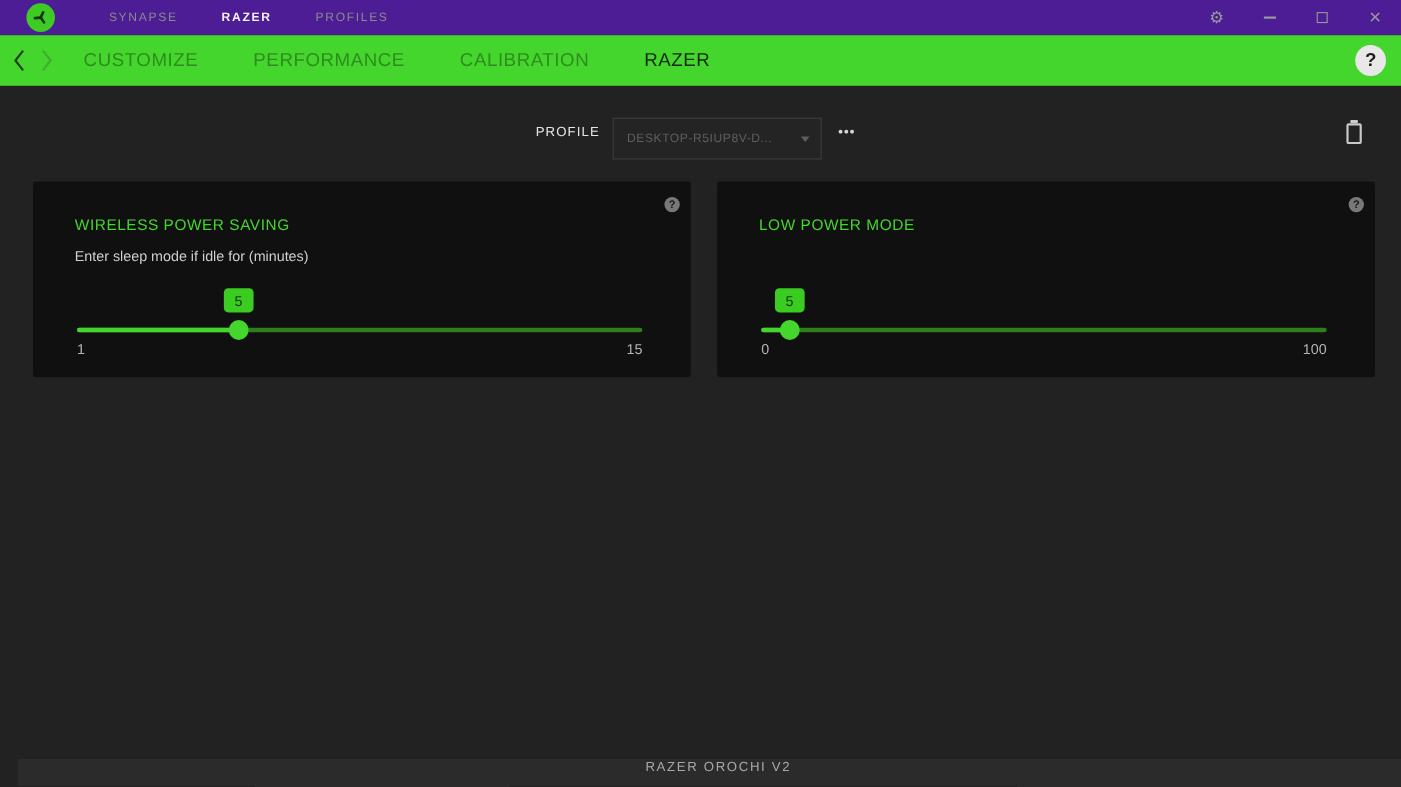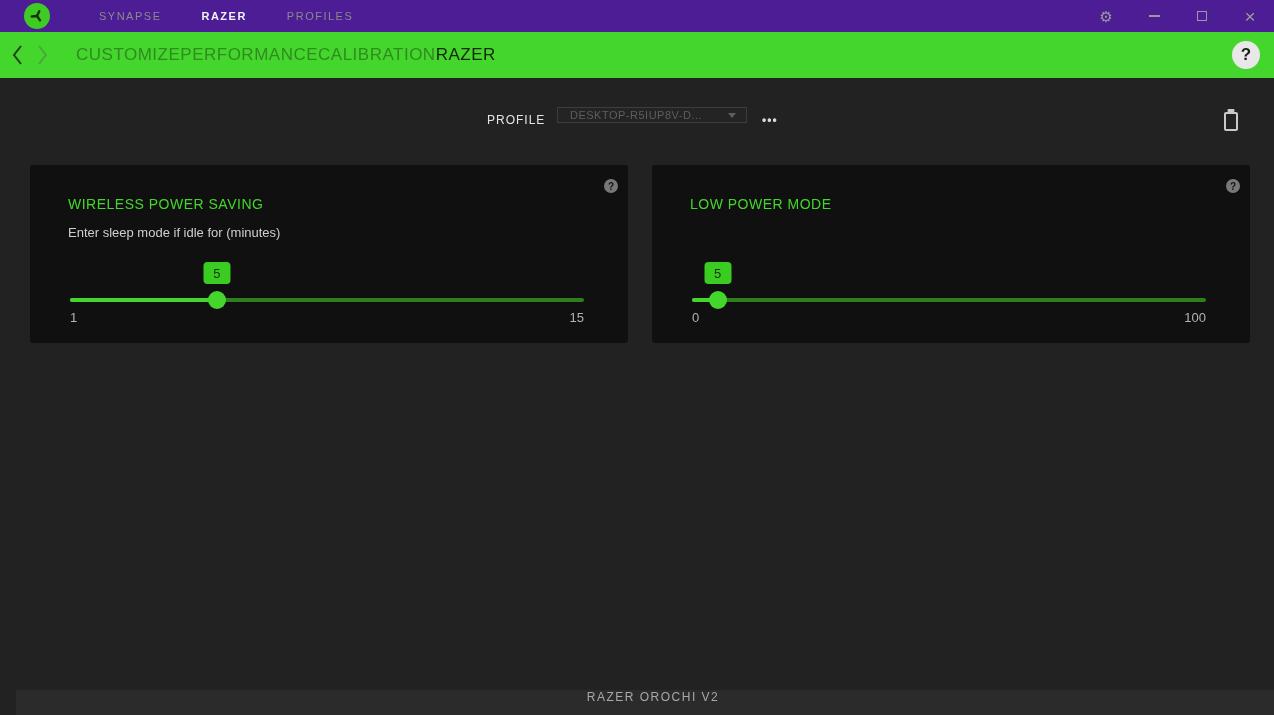--- a/index.html
+++ b/index.html
@@ -21,31 +21,31 @@
   .gear-glyph { font-size:15px; line-height:1; }
   .min-shape { width:11px; height:2px; background:#9a9a9a; }
   .max-shape { width:10px; height:10px; border:1.5px solid #9a9a9a; }
   .close-glyph { font-size:19px; line-height:1; font-weight:400; }
 
   
   .subnav { position:absolute; top:32px; left:0; width:100%; height:46px; background:#44d62c;
             display:flex; align-items:center; }
   .nav-arrow { width:24px; height:46px; display:flex; align-items:center; justify-content:center; cursor:pointer; }
   .nav-back { margin-left:6px; }
-  .sub-tabs { display:flex; margin-left:22px; }
+  .sub-tabs { display:flex; gap:50px; margin-left:22px; }
   .sub-tab { font-size:17px; letter-spacing:0.5px; color:#2f8c1e; cursor:pointer; line-height:46px; }
   .sub-tab.active { color:#132708; }
   .help-btn { position:absolute; right:14px; top:41px; width:28px; height:28px; border-radius:50%;
               background:#e8e8e8; color:#1d1d1d; font-size:17px; font-weight:bold;
               display:flex; align-items:center; justify-content:center; cursor:pointer; }
 
   
   .profile-label { position:absolute; left:487px; top:113px; font-size:12px; letter-spacing:1px;
                    color:#e5e5e5; }
-  .profile-select { position:absolute; left:557px; top:107px; width:190px; height:16px;
+  .profile-select { position:absolute; left:557px; top:107px; width:190px; height:38px;
                     border:1px solid #3d3d3d; background:#242424; display:flex; align-items:center;
                     cursor:default; }
   .profile-select .value { font-size:11px; letter-spacing:0.5px; color:#5e5e5e; padding-left:12px;
                            white-space:nowrap; overflow:hidden; flex:1; }
   .caret { width:0; height:0; border-left:4px solid transparent; border-right:4px solid transparent;
            border-top:5px solid #5e5e5e; margin-right:10px; }
   .more-btn { position:absolute; left:756px; top:108px; height:24px; padding:0 6px;
               display:flex; align-items:center; color:#d9d9d9; font-size:12px; font-weight:bold;
               letter-spacing:1px; cursor:pointer; }
   .battery-icon { position:absolute; left:1224px; top:112px; width:14px; height:19px;

